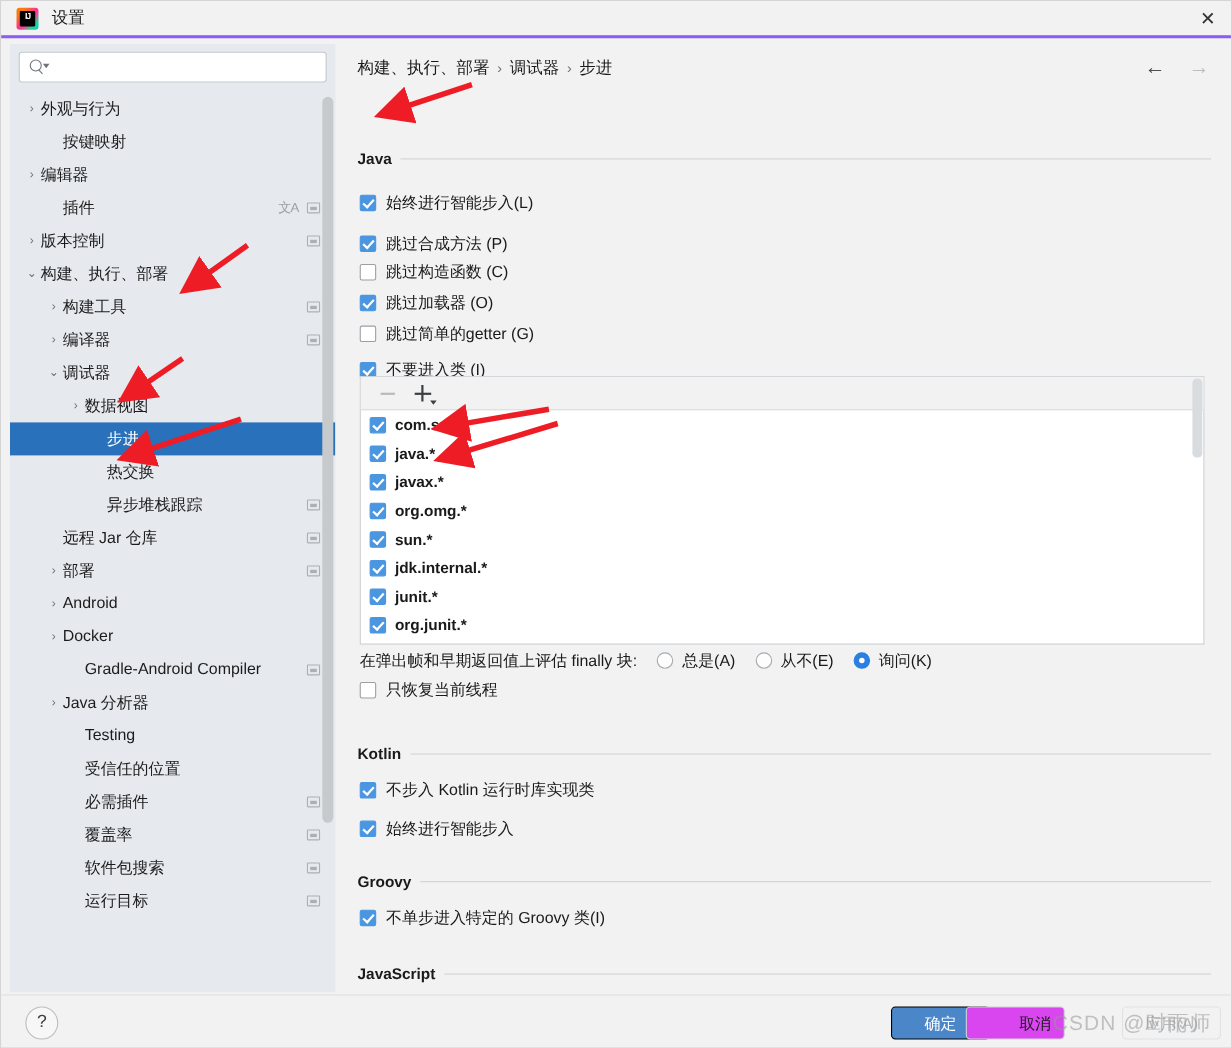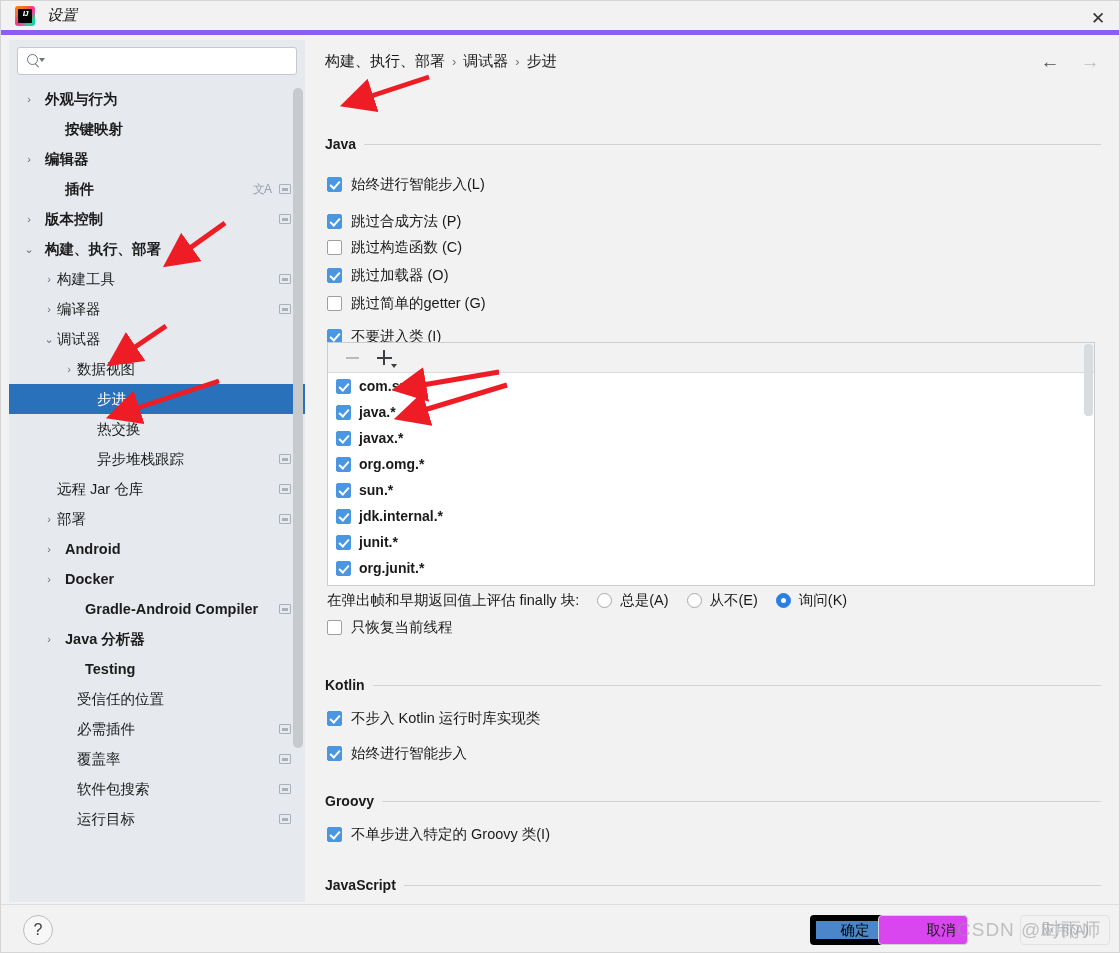--- a/index.html
+++ b/index.html
@@ -15,22 +15,21 @@
     overflow: hidden;
     border: 1px solid #d5d5d5;
   }
 
   
   .titlebar {
     position: absolute; left: 0; top: 0;
     width: 1120px; height: 34px;
     background: #f2f2f2;
     display: flex; align-items: center;
-    border-bottom: 5px solid #8b5cf6;
-    font-style: italic;
+    border-bottom: 3px solid #8b5cf6;
   }
   .tb-icon {
     width: 20px; height: 20px; margin-left: 14px;
     position: relative; flex: none;
     border-radius: 3px; overflow: hidden;
     background: linear-gradient(135deg,#f97a12 0%,#f97a12 22%,#ff318c 48%,#e94d9c 62%,#21d789 80%,#12c3e9 100%);
   }
   .tb-icon .inner {
     position: absolute; left: 3px; top: 3px; right: 3px; bottom: 3px;
     background: #000; border-radius: 1px;
@@ -110,21 +109,21 @@
     height: 30px; display: flex; align-items: center;
     padding-left: 12px; cursor: default;
   }
   .tnode .arrow {
     width: 16px; flex: none; text-align: center;
     font-size: 11px; color: #6b7075; line-height: 1;
   }
   .tnode .lbl {
     font-size: 14.5px; color: #1c1c1c; white-space: nowrap;
   }
-  .tnode.bold .lbl { font-weight: bold; margin-left: 8px; }
+  .tnode.bold .lbl { font-weight: normal; }
   .tnode.selected { background: #2a71bc; }
   .tnode.selected .lbl { color: #ffffff; }
   .tnode.selected .arrow { color: #ffffff; }
   .tnode .badges {
     position: absolute; right: 14px; top: 0; height: 30px;
     display: flex; align-items: center; gap: 8px; margin-left: 44px;
   }
   .badge-lang {
     font-size: 12px; color: #9aa0a6;
     letter-spacing: -1px;
@@ -309,22 +308,22 @@
     font-size: 16px; color: #3c4043; cursor: default;
   }
   .btn {
     position: absolute; top: 10px;
     height: 30px; border-radius: 4px;
     display: flex; align-items: center; justify-content: center;
     font-size: 14.5px; cursor: default;
   }
   .btn.primary {
     left: 809px; width: 90px;
-    background: #4a86c8; color: #000000;
-    border: 6px solid #000000;
+    background: #4a86c8; color: #ffffff;
+    border: 1px solid #000000;
   }
   .btn.normal {
     left: 877px; width: 90px;
     background: #d946ef; color: #1a1a1a;
     border: 1px solid #d0d3d6;
     padding-left: 36px;
   }
   .btn.disabled {
     left: 1019px; width: 90px;
     background: #f2f2f2; color: #b5b9bd;

